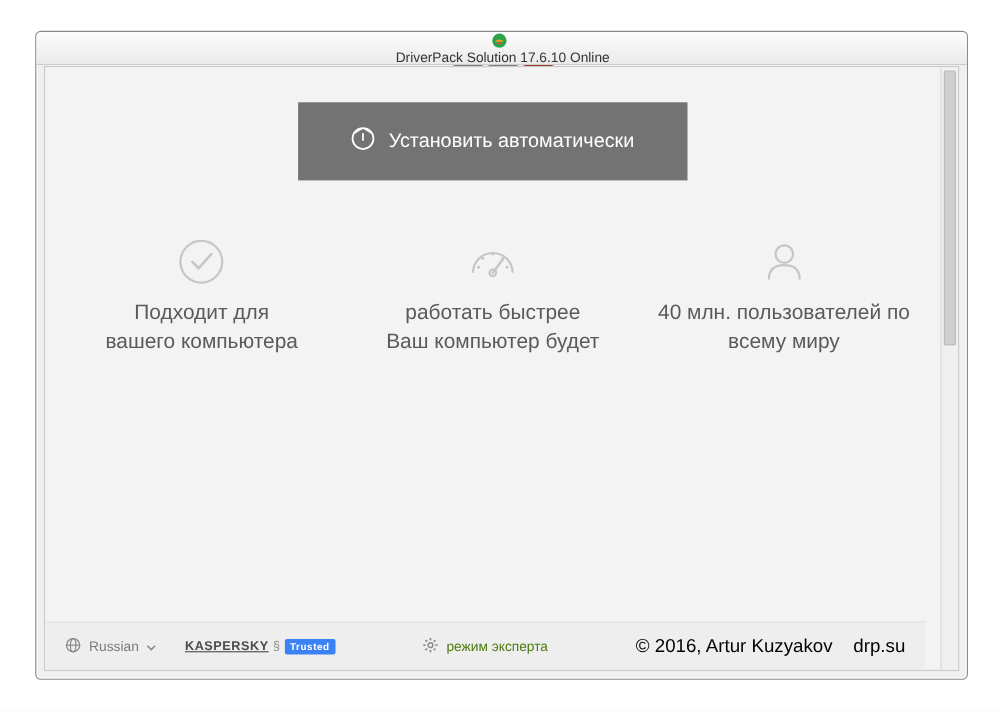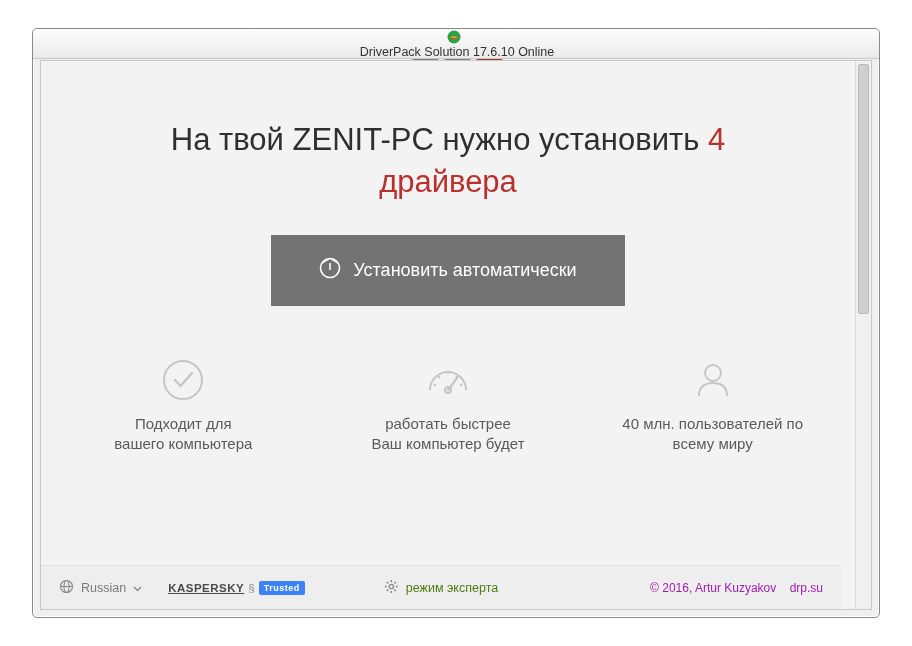--- a/index.html
+++ b/index.html
@@ -116,21 +116,21 @@
   .features {
     margin-top: 50px;
     display: flex;
     justify-content: space-evenly;
     padding: 0 10px;
   }
   .feature {
     flex: 1 1 0;
     text-align: center;
     color: #5a5a5a;
-    font-size: 15px;
+    font-size: 19px;
     line-height: 1.35;
   }
   .feature .icon-wrap {
     height: 48px;
     display: flex;
     align-items: center;
     justify-content: center;
     margin-bottom: 10px;
   }
   
@@ -183,22 +183,22 @@
     align-items: center;
     gap: 7px;
     cursor: pointer;
     color: #4d7c0f;
     position: absolute;
     left: 50%;
     transform: translateX(-50%);
     justify-content: flex-end;
   }
   .copyright {
-    color: #a21caf;
-    font-size: 12px;
+    color: #000000;
+    font-size: 17px;
   }
 </style>
 </head>
 <body>
 
 <div class="window">
 
   <div class="titlebar">
     <span class="app-icon">
       <svg width="16" height="16" viewBox="0 0 16 16">
@@ -228,24 +228,20 @@
     </div>
   </div>
 
   <div class="client">
     <div class="vscroll">
       <div class="thumb"></div>
     </div>
 
     <div class="content">
 
-      <div class="headline">
-        <span>На твой </span><span>ZENIT-PC</span><span> нужно установить </span><span class="accent">4</span><br>
-        <span class="accent">драйвера</span>
-      </div>
 
       <div class="cta-wrap">
         <div class="cta">
           <span>
             <svg width="22" height="22" viewBox="0 0 22 22">
               <circle cx="11" cy="11" r="9.5" fill="none" stroke="#fff" stroke-width="1.6"></circle>
               <path d="M11 2 A9 9 0 0 1 19 7" fill="#fff" opacity="0.9"></path>
               <path d="M11 2 A9 9 0 0 0 3 7" fill="#fff" opacity="0.9"></path>
               <rect x="10.2" y="6" width="1.6" height="7" fill="#fff"></rect>
             </svg>

